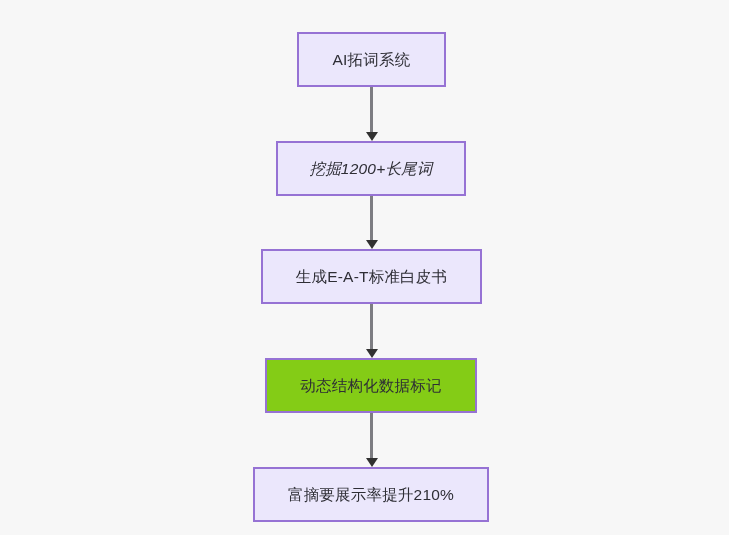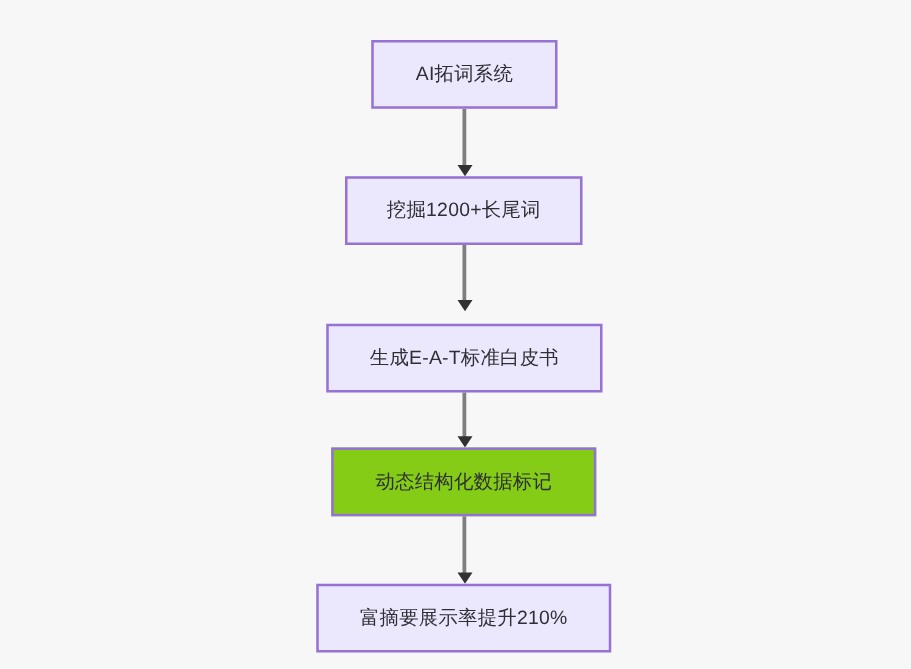--- a/index.html
+++ b/index.html
@@ -78,24 +78,24 @@
     <div class="edge-head" style="top: 45px; border-top-color: rgb(49, 49, 49);"></div>
   </div>
   <div class="edge" id="edge-3" style="left: 370px; top: 397px; width: 3px; height: 54px;">
     <div class="edge-line" style="height: 46px; background: rgb(125, 125, 130);"></div>
     <div class="edge-head" style="top: 45px; border-top-color: rgb(49, 49, 49);"></div>
   </div>
 
   <div class="node" id="node-0" style="left: 297px; top: 16px; width: 149px; height: 55px; background: rgb(235, 231, 252); border-color: rgb(150, 114, 212); color: rgb(46, 46, 53);">
     <span class="node-label">AI拓词系统</span>
   </div>
-  <div class="node" id="node-1" style="left: 276px; top: 125px; width: 190px; height: 55px; background: rgb(235, 231, 252); border-color: rgb(150, 114, 212); color: rgb(46, 46, 53);">
+  <div class="node" id="node-1" style="left: 276px; top: 125px; width: 190px; height: 55px; background: rgb(235, 231, 252); border-color: rgb(150, 114, 212); color: rgb(46, 46, 53); font-style: italic;">
     <span class="node-label">挖掘1200+长尾词</span>
   </div>
-  <div class="node" id="node-2" style="left: 261px; top: 243px; width: 221px; height: 55px; background: rgb(235, 231, 252); border-color: rgb(150, 114, 212); color: rgb(46, 46, 53);">
+  <div class="node" id="node-2" style="left: 261px; top: 233px; width: 221px; height: 55px; background: rgb(235, 231, 252); border-color: rgb(150, 114, 212); color: rgb(46, 46, 53);">
     <span class="node-label">生成E-A-T标准白皮书</span>
   </div>
   <div class="node" id="node-3" style="left: 265px; top: 342px; width: 212px; height: 55px; background: #84cc16; border-color: rgb(150, 114, 212); color: rgb(46, 46, 53);">
     <span class="node-label">动态结构化数据标记</span>
   </div>
   <div class="node" id="node-4" style="left: 253px; top: 451px; width: 236px; height: 55px; background: rgb(235, 231, 252); border-color: rgb(150, 114, 212); color: rgb(46, 46, 53);">
     <span class="node-label">富摘要展示率提升210%</span>
   </div>
 
 </div>

